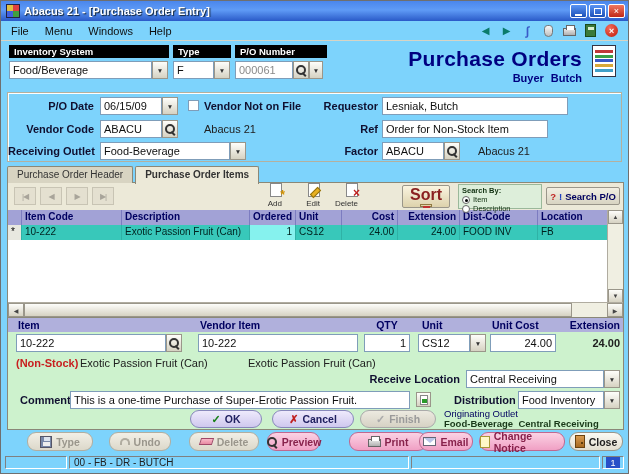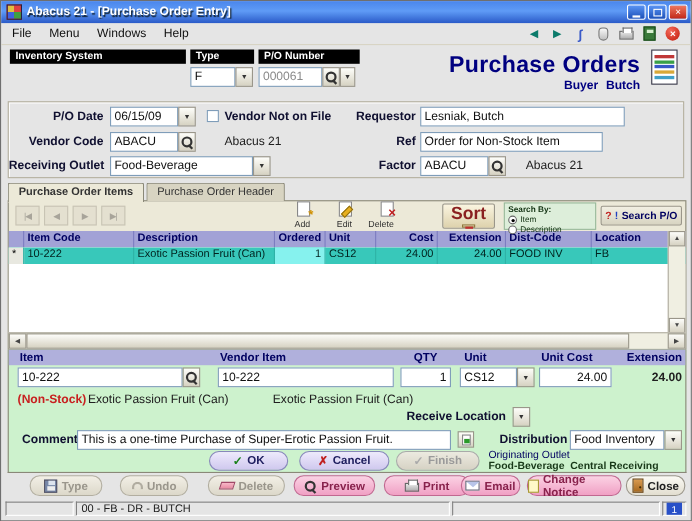--- a/index.html
+++ b/index.html
@@ -1,17 +1,17 @@
 <!DOCTYPE html>
 <html><head>
 <meta charset="utf-8">
 <style>
 *{box-sizing:border-box;margin:0;padding:0}
 body{background:#9a9a9a;font-family:"Liberation Sans",sans-serif}
-.win{width:629px;height:474px;border:1px solid #6f6f6f;background:#e5e5e5;position:relative;overflow:hidden;margin:0 auto}
+.win{width:629px;height:474px;border:1px solid #6f6f6f;background:#7dd3fc;position:relative;overflow:hidden;margin:0 auto}
 
 .titlebar{height:20px;background:linear-gradient(180deg,#4a86ec 0%,#5f9bf6 45%,#2a5ac8 100%);display:flex;align-items:center;padding:0 3px;color:#fff}
 .appicon{width:14px;height:14px;margin:0 4px 0 2px;background:conic-gradient(#e04040 0 25%,#40a040 0 50%,#4060e0 0 75%,#e0c040 0);background-color:#e04040;border:1px solid #224}
 .titletext{font-size:11px;font-weight:bold;text-shadow:1px 1px 1px #123;flex:1;white-space:nowrap;overflow:hidden}
 .tbb{width:17px;height:14px;border:1px solid #fff;border-radius:2px;background:linear-gradient(#5a94f4,#1c50b8);display:flex;align-items:center;justify-content:center;margin-left:2px;font-size:9px;color:#fff}
 .tbb.close{background:linear-gradient(#f07860,#c02818)}
 .min-glyph{width:7px;height:2px;background:#fff;margin-top:7px;display:block}
 .max-glyph{width:8px;height:7px;border:1px solid #fff;display:block}
 
 .menubar{height:20px;display:flex;align-items:center;font-size:11px;padding:0 2px;border-bottom:1px solid #d8d4c4}
@@ -156,20 +156,24 @@
           <i class="exitic">×</i>
         </span>
     </span>
   </div>
 
   <div class="hdr">
     <span class="blk" style="left:8px;top:4px;width:160px">Inventory System</span>
     <span class="blk" style="left:172px;top:4px;width:58px">Type</span>
     <span class="blk" style="left:234px;top:4px;width:92px">P/O Number</span>
 
+    <span class="af" style="left:8px;top:20px;width:159px">
+      <input class="t" readonly="" value="Food/Beverage" style="">
+      <span class="btn3 dd">▼</span>
+    </span>
     <span class="af" style="left:172px;top:20px;width:57px">
       <input class="t" readonly="" value="F" style="">
       <span class="btn3 dd">▼</span>
     </span>
     <span class="af" style="left:234px;top:20px;width:88px">
       <input class="t gray" value="000061" style="">
       <span class="btn3 magb">
           <i class="mag"></i>
         </span>
       <span class="btn3 dd" style="width:14px">▼</span>
@@ -224,22 +228,22 @@
     <span class="af" style="left:374px;top:49px;width:78px">
       <input class="t" value="ABACU" style="">
       <span class="btn3 magb">
           <i class="mag"></i>
         </span>
     </span>
     <span class="plain" style="left:470px;top:52px">Abacus 21</span>
   </div>
 
   <div class="tabs">
+    <span class="tab">Purchase Order Header</span>
     <span class="tab active">Purchase Order Items</span>
-    <span class="tab">Purchase Order Header</span>
   </div>
 
   <div class="panel">
     <div class="ptool">
       <span class="navb" style="left:6px">|◀</span>
       <span class="navb" style="left:32px">◀</span>
       <span class="navb" style="left:58px">▶</span>
       <span class="navb" style="left:84px">▶|</span>
 
       <span class="icobtn" style="left:240px">
@@ -342,20 +346,21 @@
       <input class="t tr" value="24.00" style="">
     </span>
     <span class="plain" style="left:548px;top:19px;width:64px;text-align:right;font-weight:bold">24.00</span>
 
     <span class="plain" style="left:8px;top:39px;color:#c82020;font-weight:bold">(Non-Stock)</span>
     <span class="plain" style="left:72px;top:39px">Exotic Passion Fruit (Can)</span>
     <span class="plain" style="left:240px;top:39px">Exotic Passion Fruit (Can)</span>
 
     <span class="lbl" style="left:340px;top:55px;width:112px">Receive Location</span>
     <span class="af" style="left:458px;top:52px;width:154px">
+      <input class="t" readonly="" value="Central Receiving" style="">
       <span class="btn3 dd">▼</span>
     </span>
 
     <span class="lbl" style="left:12px;top:76px;text-align:left">Comment</span>
     <span class="af" style="left:62px;top:73px;width:340px">
       <input class="t" value="This is a one-time Purchase of Super-Erotic Passion Fruit." style="">
     </span>
     <span class="af btn3 cico" style="left:408px;top:74px">
         <i></i>
       </span>
@@ -388,21 +393,21 @@
       <span>Type</span>
     </span>
     <span class="apill dis" style="left:108px;width:62px">
       <i class="undic"></i>
       <span>Undo</span>
     </span>
     <span class="apill dis" style="left:188px;width:70px">
       <i class="ersic"></i>
       <span>Delete</span>
     </span>
-    <span class="apill pink" style="left:266px;width:74px">
+    <span class="apill pink" style="left:266px;width:53px">
       <i class="mag"></i>
       <span>Preview</span>
     </span>
     <span class="apill pink" style="left:348px;width:78px">
       <i class="prnic" style="margin-top:2px"></i>
       <span>Print</span>
     </span>
     <span class="apill pink" style="left:418px;width:54px">
       <i class="envic"></i>
       <span>Email</span>

